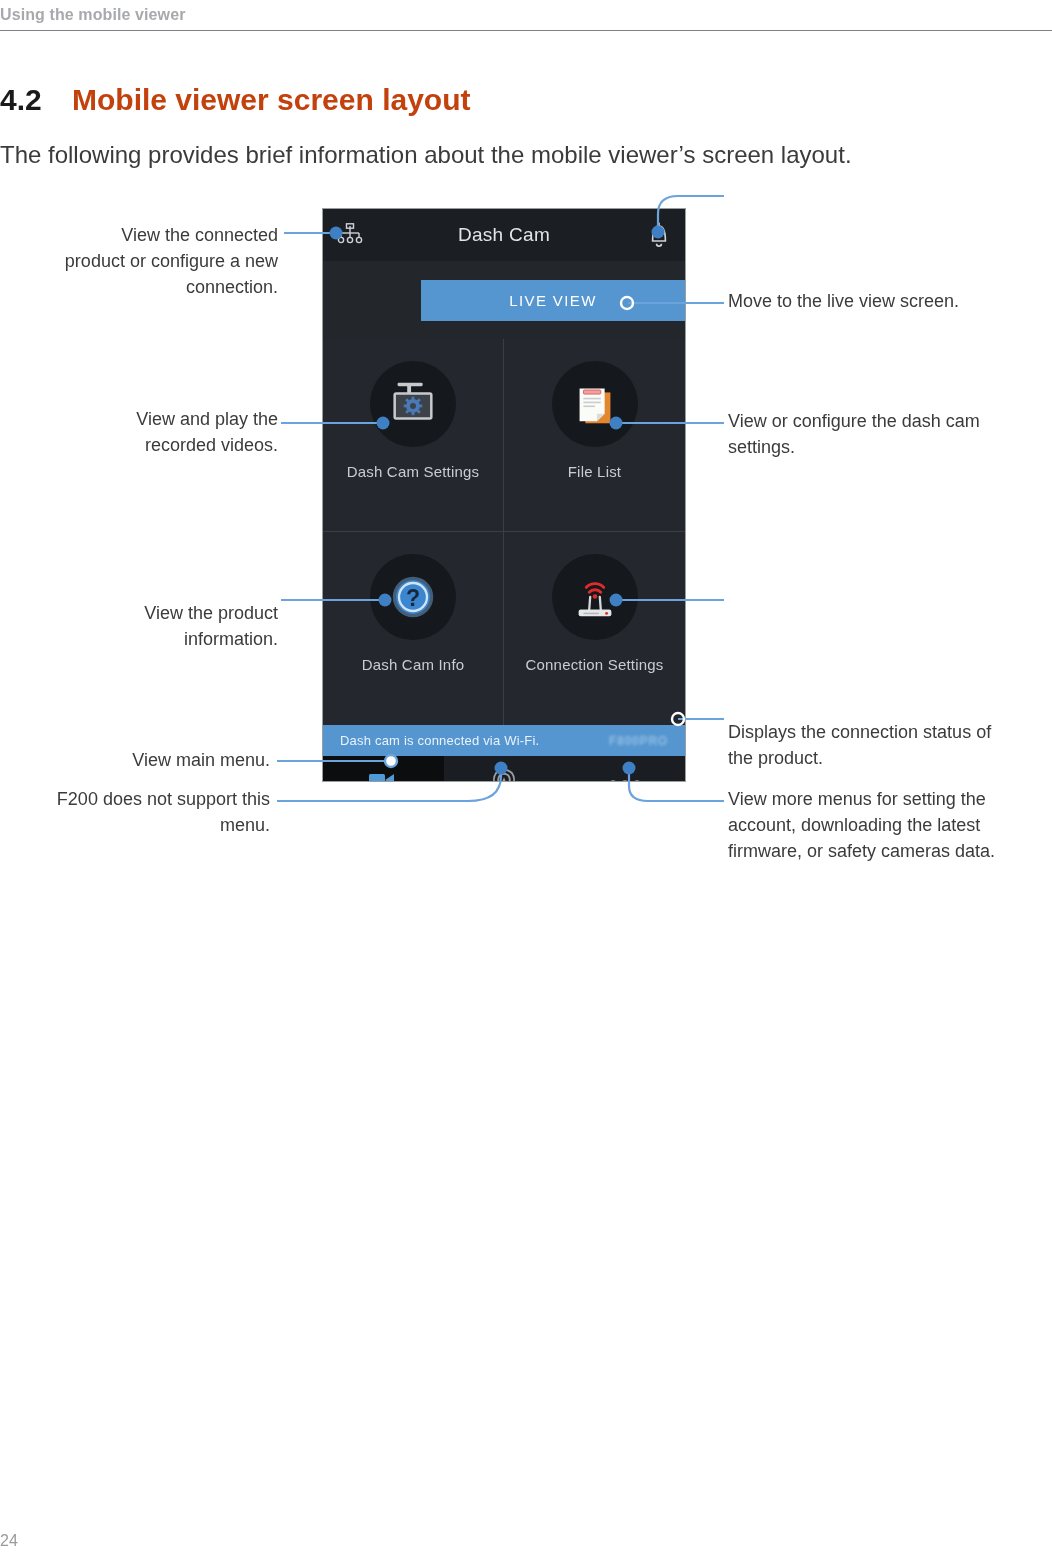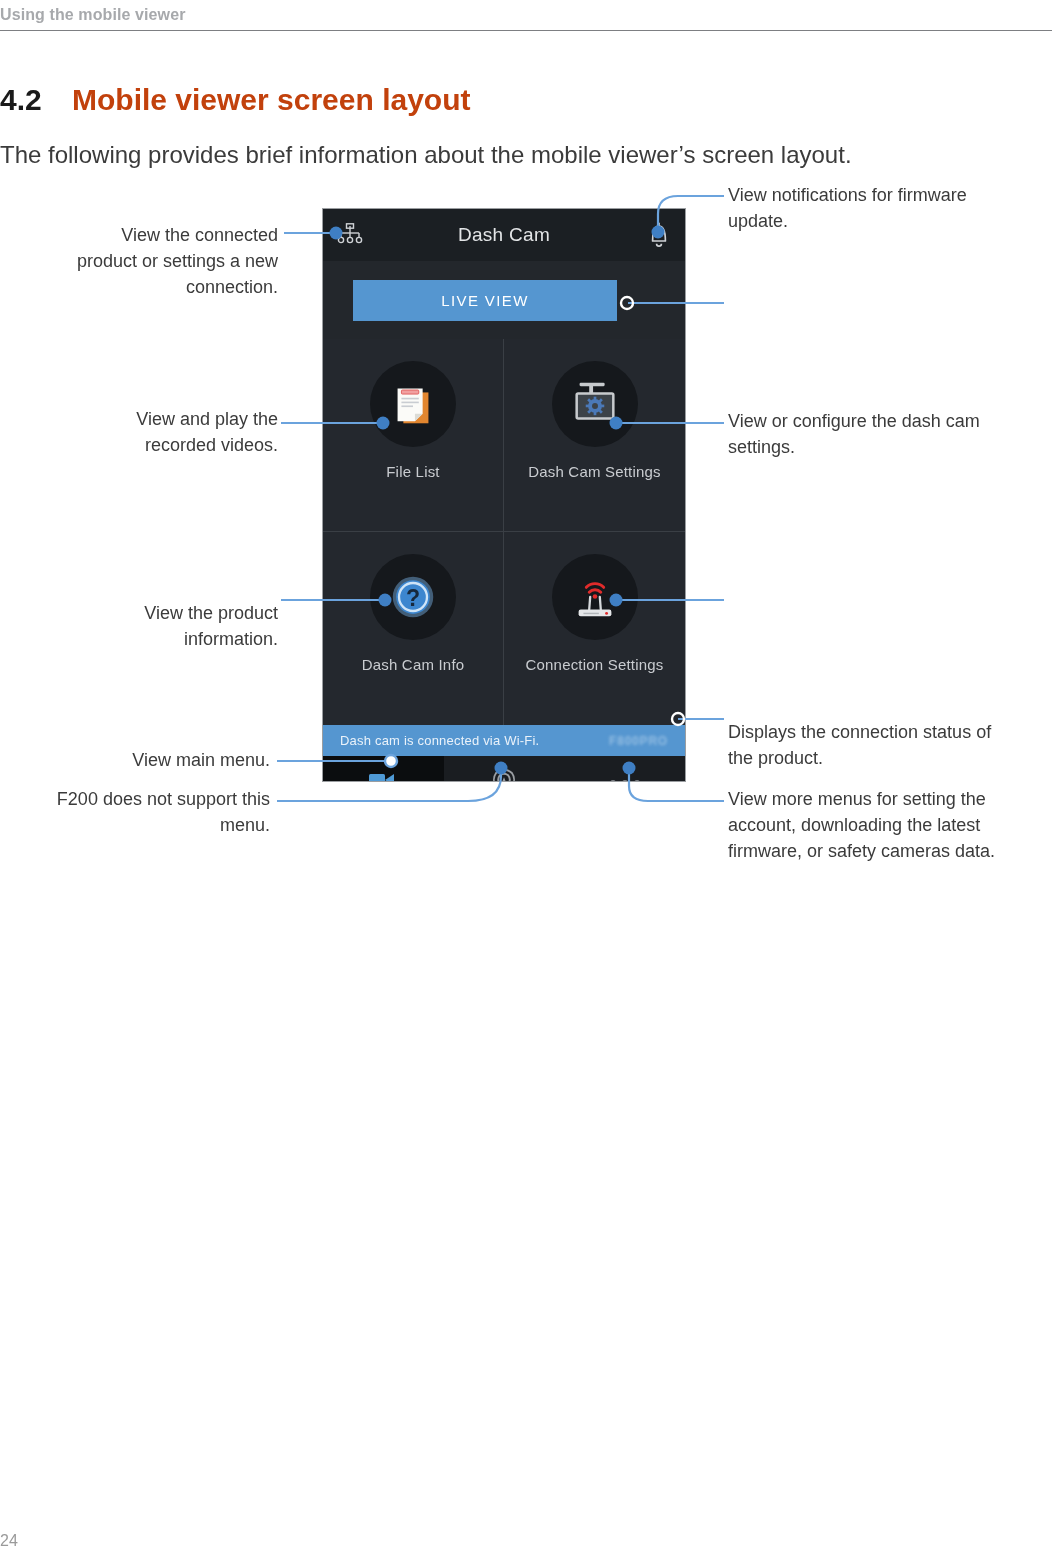--- a/index.html
+++ b/index.html
@@ -86,21 +86,21 @@
     position: absolute;
     right: 14px; top: 13px;
     width: 24px; height: 26px;
   }
 
   .liveview-wrap {
     height: 78px;
     background: #23272c;
     display: flex;
     align-items: center;
-    justify-content: flex-start;
+    justify-content: flex-end;
     padding-left: 30px;
   }
   .liveview-btn {
     width: 264px; height: 41px;
     background: #5596d0;
     display: flex;
     align-items: center;
     justify-content: center;
     color: #ffffff;
     font-size: 15px;
@@ -246,37 +246,20 @@
 
     <div class="liveview-wrap">
       <div class="liveview-btn">LIVE VIEW</div>
     </div>
 
     <div class="tile-grid">
 
       <div class="tile">
         <div class="tile-circle">
           <svg viewBox="0 0 56 56" width="54" height="54">
-            <path d="M18 16 h26 v32 h-26 z" fill="#e2862f"></path>
-            <path d="M12 12 h26 v26 l-8 8 h-18 z" fill="#fbfbf8"></path>
-            <path d="M30 38 h8 l-8 8 z" fill="#dcdcd6"></path>
-            <rect x="16" y="13.5" width="18" height="4.2" rx="1" fill="#f1a0a0" stroke="#e06060" stroke-width="1"></rect>
-            <g fill="#c9cdd2">
-              <rect x="16" y="21.5" width="18" height="1.7"></rect>
-              <rect x="16" y="25.5" width="18" height="1.7"></rect>
-              <rect x="16" y="29.5" width="12" height="1.7"></rect>
-            </g>
-          </svg>
-        </div>
-        <div class="tile-label">File List</div>
-      </div>
-
-      <div class="tile">
-        <div class="tile-circle">
-          <svg viewBox="0 0 56 56" width="54" height="54">
             <rect x="22" y="8" width="4" height="10" fill="#c7cacd"></rect>
             <rect x="12" y="6" width="26" height="3.6" rx="1.2" fill="#c7cacd"></rect>
             <rect x="9" y="17" width="38" height="26" rx="1.5" fill="#3c4248" stroke="#c7cacd" stroke-width="2.6"></rect>
             <g fill="#4b79b8">
               <circle cx="28" cy="30" r="7.2"></circle>
             </g>
             <circle cx="28" cy="30" r="3.1" fill="#3c4248"></circle>
             <g fill="#4b79b8">
               <rect x="26.6" y="20.4" width="2.8" height="3.4"></rect>
               <rect x="26.6" y="36.2" width="2.8" height="3.4"></rect>
@@ -288,20 +271,37 @@
               <rect x="20.6" y="34.4" width="2.8" height="3.2" transform="rotate(45 22 36)"></rect>
             </g>
           </svg>
         </div>
         <div class="tile-label">Dash Cam Settings</div>
       </div>
 
       <div class="tile">
         <div class="tile-circle">
           <svg viewBox="0 0 56 56" width="54" height="54">
+            <path d="M18 16 h26 v32 h-26 z" fill="#e2862f"></path>
+            <path d="M12 12 h26 v26 l-8 8 h-18 z" fill="#fbfbf8"></path>
+            <path d="M30 38 h8 l-8 8 z" fill="#dcdcd6"></path>
+            <rect x="16" y="13.5" width="18" height="4.2" rx="1" fill="#f1a0a0" stroke="#e06060" stroke-width="1"></rect>
+            <g fill="#c9cdd2">
+              <rect x="16" y="21.5" width="18" height="1.7"></rect>
+              <rect x="16" y="25.5" width="18" height="1.7"></rect>
+              <rect x="16" y="29.5" width="12" height="1.7"></rect>
+            </g>
+          </svg>
+        </div>
+        <div class="tile-label">File List</div>
+      </div>
+
+      <div class="tile">
+        <div class="tile-circle">
+          <svg viewBox="0 0 56 56" width="54" height="54">
             <circle cx="28" cy="28" r="21" fill="#79b4e8" opacity="0.45"></circle>
             <circle cx="28" cy="28" r="17.5" fill="#3c86cf"></circle>
             <circle cx="28" cy="28" r="14.5" fill="none" stroke="#cfe4f7" stroke-width="2.4"></circle>
             <text x="28" y="37" font-family="Liberation Sans, sans-serif" font-size="24" font-weight="bold" fill="#16283c" text-anchor="middle">?</text>
           </svg>
         </div>
         <div class="tile-label">Dash Cam Info</div>
       </div>
 
       <div class="tile">
@@ -356,32 +356,32 @@
             <circle cx="5" cy="4" r="3" fill="#7f8388"></circle>
             <circle cx="17" cy="4" r="3" fill="#7f8388"></circle>
             <circle cx="29" cy="4" r="3" fill="#7f8388"></circle>
           </svg>
         
         </span>
       </div>
     </div>
   </div>
 
-  <div class="anno left" style="left:60px; top:222px; width:218px;">View the connected product or settings a new connection.</div>
+  <div class="anno left" style="left:60px; top:222px; width:218px;">View the connected product or configure a new connection.</div>
 
   <div class="anno left" style="left:80px; top:406px; width:198px;">View and play the recorded videos.</div>
 
   <div class="anno left" style="left:80px; top:600px; width:198px;">View the product information.</div>
 
   <div class="anno left" style="left:70px; top:747px; width:200px;">View main menu.</div>
 
   <div class="anno left" style="left:24px; top:786px; width:246px;">F200 does not support this menu.</div>
 
-  <div class="anno right" style="left:728px; top:182px; width:300px;">View notifications for firmware update.</div>
-
+
+  <div class="anno right" style="left:728px; top:288px; width:270px;">Move to the live view screen.</div>
 
   <div class="anno right" style="left:728px; top:408px; width:270px;">View or configure the dash cam settings.</div>
 
 
   <div class="anno right" style="left:728px; top:707px; width:272px;margin-top:12px;">Displays the connection status of the product.</div>
 
   <div class="anno right" style="left:728px; top:786px; width:312px;">View more menus for setting the account, downloading the latest firmware, or safety cameras data.</div>
 
   <svg class="leaders" viewBox="0 0 1052 1568">
     <g stroke="#6ba3dd" stroke-width="2.2" fill="none">

